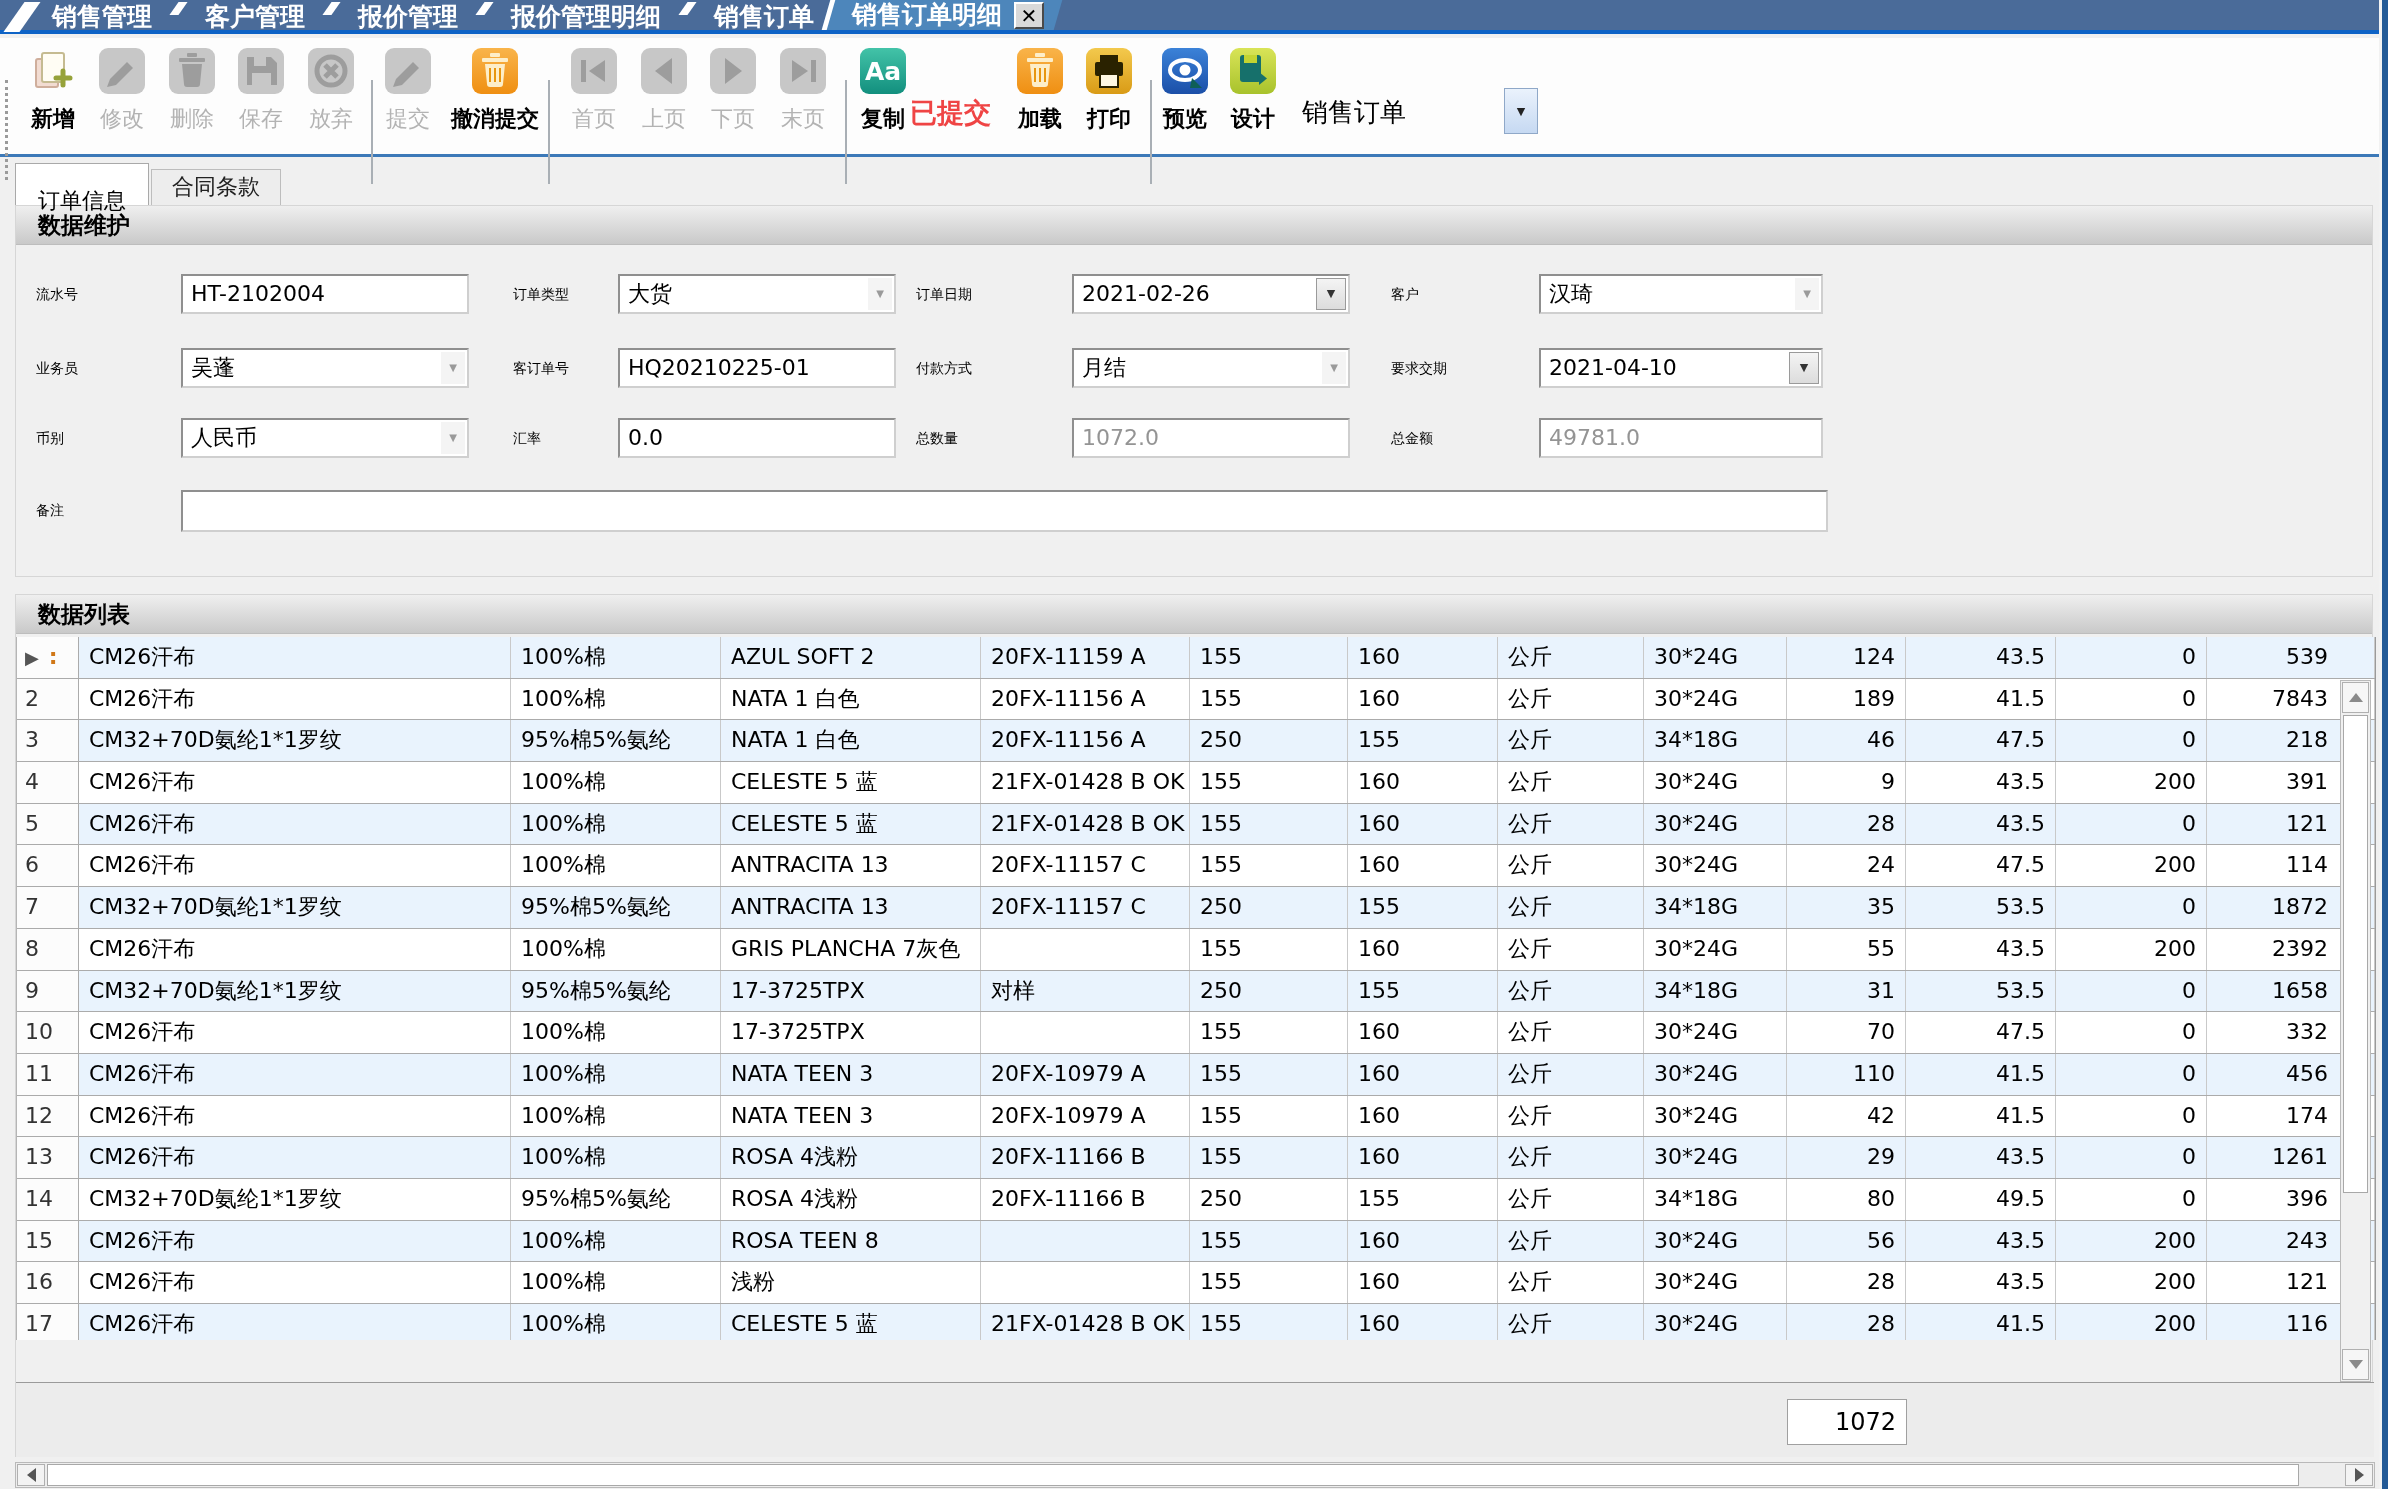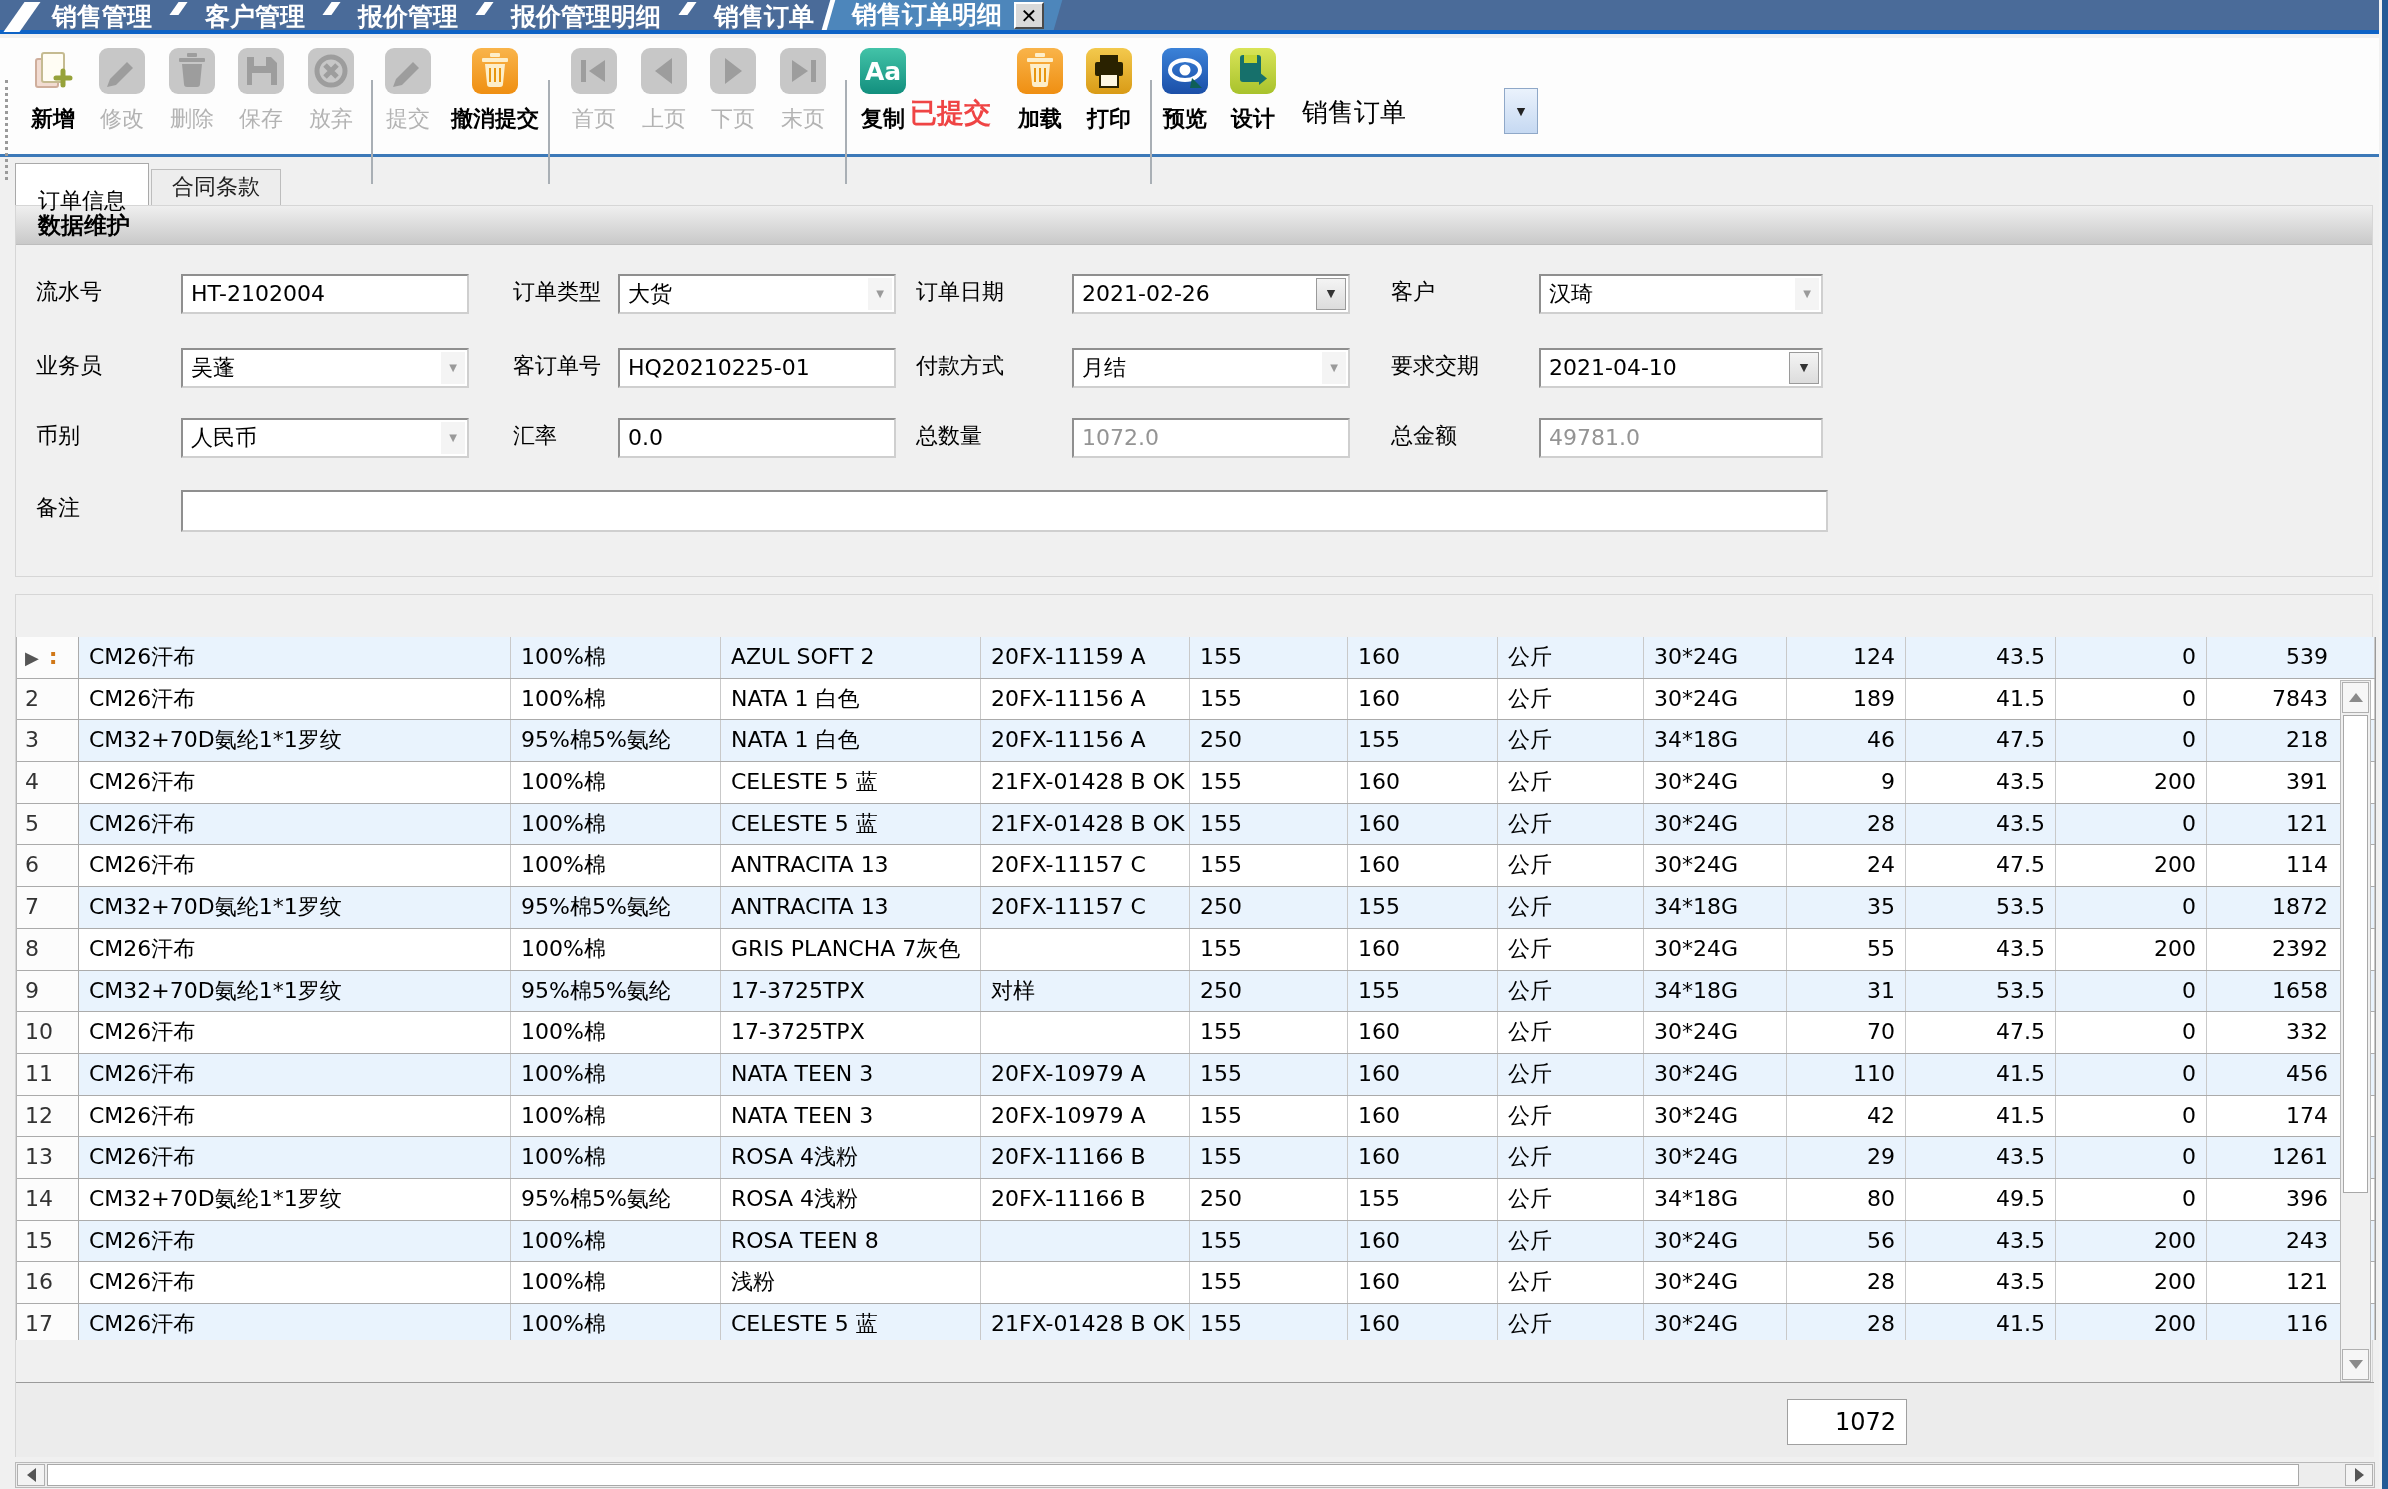--- a/index.html
+++ b/index.html
@@ -45,21 +45,21 @@
   #pagetabs{left:15px;top:163px;height:42px;display:flex;align-items:flex-end;}
   .ptab{box-sizing:border-box;font-size:22px;white-space:nowrap;}
   .ptab.active{background:#fff;border:1px solid #a9a9a9;border-bottom:none;height:42px;line-height:40px;padding:17px 22px;color:#000;z-index:2;text-align:right;}
   .ptab.idle{background:#ededed;border:1px solid #bdbdbd;border-bottom:none;height:36px;line-height:34px;padding:0 20px;color:#222;margin-left:2px;}
   
   .groupbox{left:15px;width:2358px;background:#f0f0f0;border:1px solid #d6d6d6;}
   .gb-header{position:absolute;left:0;top:0;right:0;height:38px;
     background:linear-gradient(#efefef,#c9c9c9);border-bottom:1px solid #bdbdbd;}
   .gb-title{font-size:23px;font-weight:bold;color:#000;line-height:38px;padding-left:22px;white-space:nowrap;}
   
-  .flabel{position:absolute;height:40px;line-height:40px;font-size:22px;color:#000;white-space:nowrap;font-family:Liberation Mono, monospace;}
+  .flabel{position:absolute;height:40px;line-height:40px;font-size:14px;color:#000;white-space:nowrap;}
   .tbox{position:absolute;height:40px;background:#fff;box-sizing:border-box;
     border:2px solid;border-color:#8f8f8f #cfcfcf #cfcfcf #8f8f8f;
     font-size:22px;line-height:36px;padding:0 8px;color:#000;white-space:nowrap;overflow:hidden;}
   .tbox.disabled{color:#949494;}
   .carr{position:absolute;right:2px;top:2px;bottom:2px;width:24px;background:#f4f4f4;
     display:flex;align-items:center;justify-content:center;}
   .carr::after{content:"▼";font-size:10px;color:#9a9a9a;}
   .darr{position:absolute;right:2px;top:2px;bottom:2px;width:28px;background:linear-gradient(#f4f4f4,#dcdcdc);
     border:1px solid #9a9a9a;display:flex;align-items:center;justify-content:center;}
   .darr::after{content:"▼";font-size:11px;color:#333;}
@@ -314,20 +314,23 @@
       <div class="flabel" style="left: 900px; top: 212px;">总数量</div>
       <div class="tbox disabled" style="left: 1056px; top: 212px; width: 278px;"><span>1072.0</span></div>
       <div class="flabel" style="left: 1375px; top: 212px;">总金额</div>
       <div class="tbox disabled" style="left: 1523px; top: 212px; width: 284px;"><span>49781.0</span></div>
       <div class="flabel" style="left: 20px; top: 284px;">备注</div>
       <div class="tbox" style="left: 165px; top: 284px; width: 1647px; height: 42px;"><span></span></div>
     </div>
 </div>
 
 <div id="gb-list" class="groupbox abs" style="top:594px;height:863px;">
+  <div class="gb-header">
+    <div class="gb-title">数据列表</div>
+  </div>
   <div id="grid">
     <div id="gbody">
         <div class="grow alt">
           <div class="rhcell"><span class="ind">▶</span><span class="ind2">:</span></div>
           <div class="gcell" style="width: 432px;">CM26汗布</div>
           <div class="gcell" style="width: 210px;">100%棉</div>
           <div class="gcell" style="width: 260px;">AZUL SOFT 2</div>
           <div class="gcell" style="width: 209px;">20FX-11159 A</div>
           <div class="gcell" style="width: 158px;">155</div>
           <div class="gcell" style="width: 150px;">160</div>

